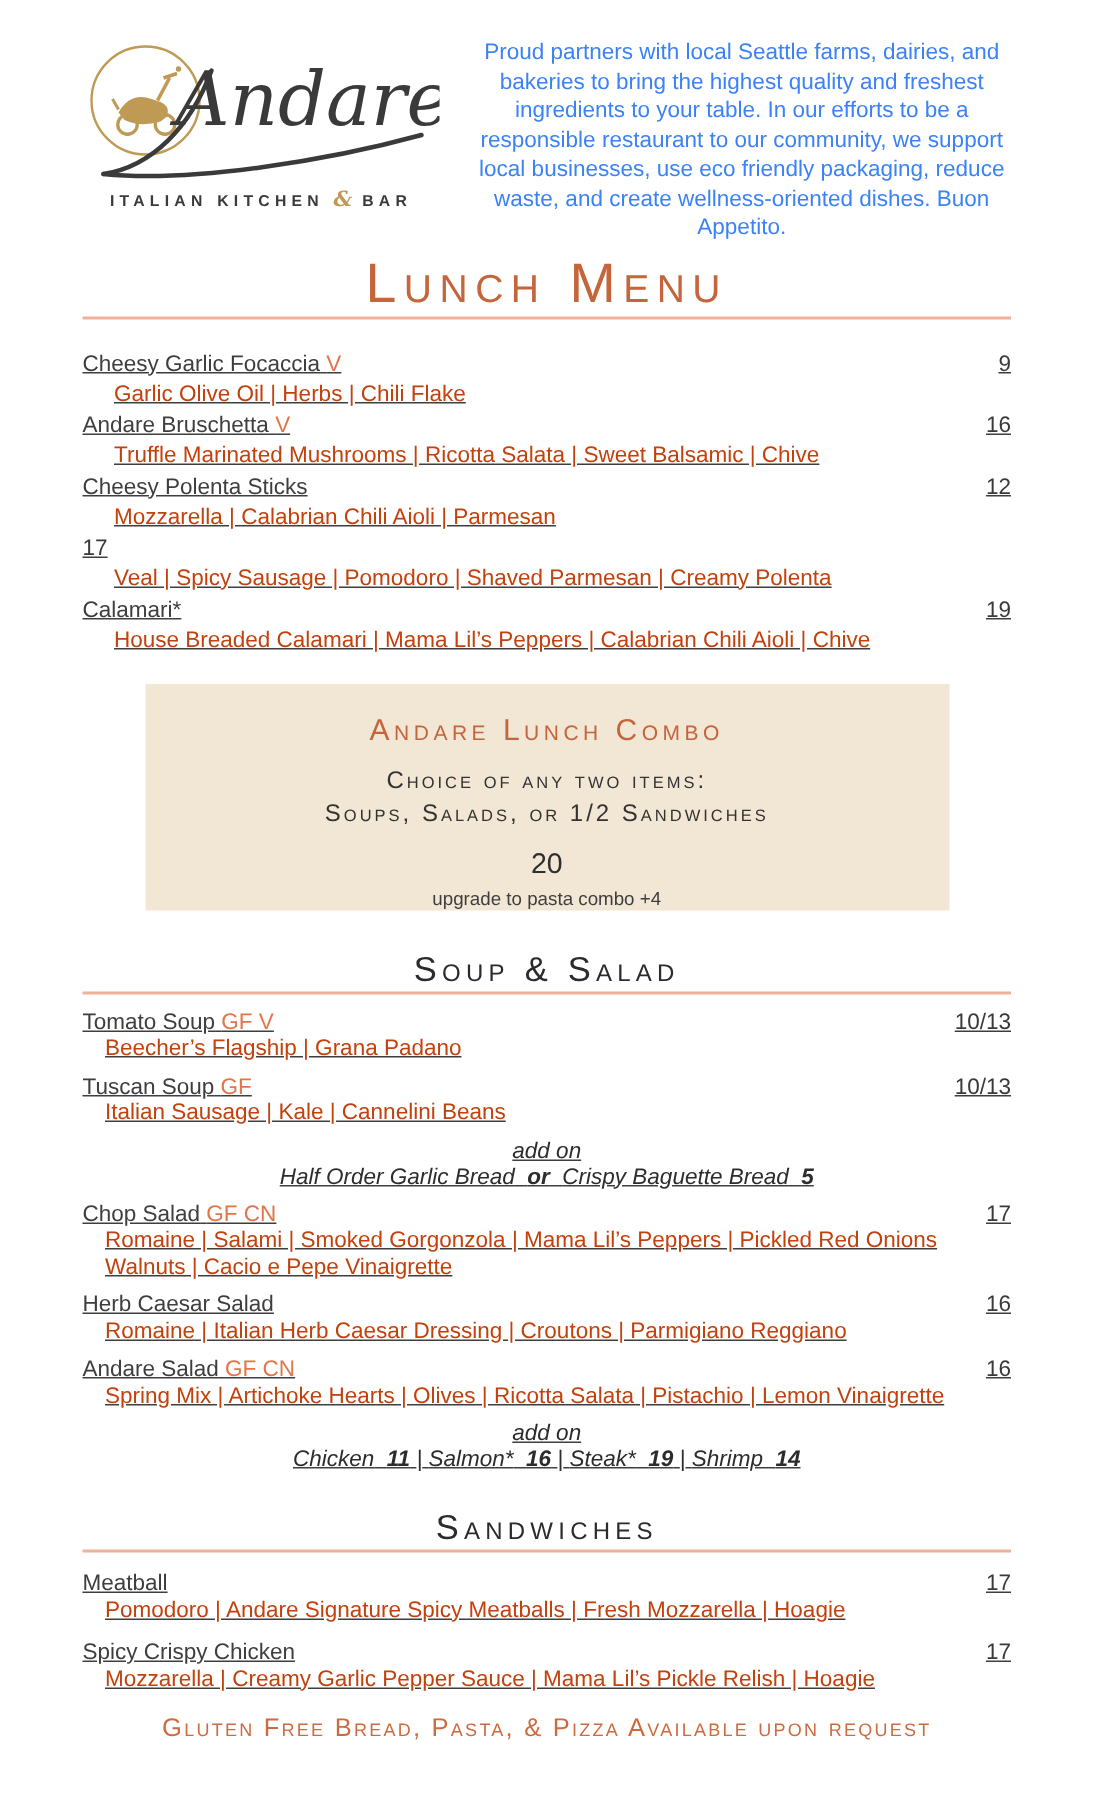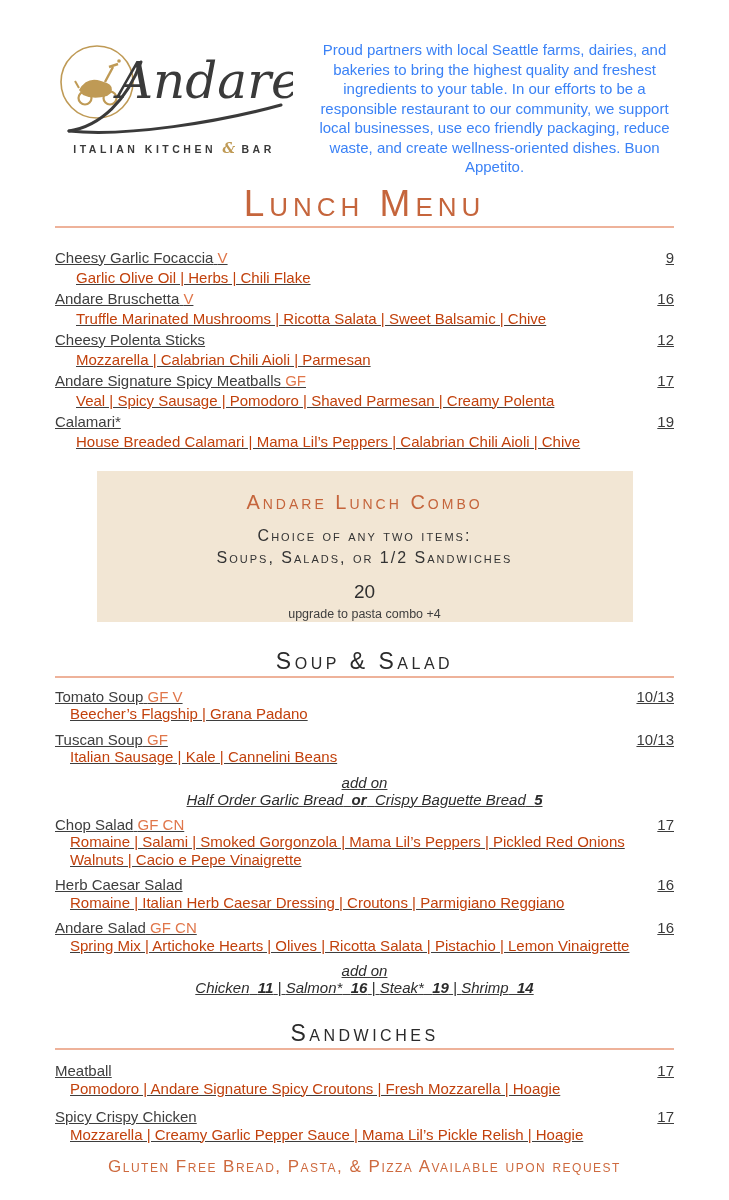--- a/index.html
+++ b/index.html
@@ -3,21 +3,21 @@
 <meta charset="utf-8">
 <style>
   * { margin: 0; padding: 0; box-sizing: border-box; }
   html, body { background: #ffffff; }
   body {
     width: 729px; height: 1200px;
     font-family: "Liberation Sans", sans-serif;
     color: #3e3e3e;
     overflow: hidden;
   }
-  .page { width: 729px; height: 1200px; padding: 34px 55px 0 55px; }
+  .page { width: 729px; height: 1200px; padding: 19px 55px 0 55px; }
 
   
   .header { display: flex; align-items: flex-start; }
   .logo-block { width: 238px; flex: 0 0 238px; text-align: center; }
   .logo-svg { display: block; }
   .tagline {
     font-size: 10.5px; letter-spacing: 3.5px; color: #3a3a3a;
     font-weight: bold; margin-top: 2px; white-space: nowrap;
   }
   .tagline .amp {
@@ -144,21 +144,20 @@
     </div>
     <div class="item">
       <div class="row">
           <div class="nm"><span>Cheesy Polenta Sticks</span></div>
           <div class="pr">12</div>
         </div>
       <div class="desc">Mozzarella | Calabrian Chili Aioli | Parmesan</div>
     </div>
     <div class="item">
       <div class="row">
-          <div class="nm"><span>Andare Signature Spicy Meatballs</span> <span class="mk">GF</span></div>
           <div class="pr">17</div>
         </div>
       <div class="desc">Veal | Spicy Sausage | Pomodoro | Shaved Parmesan | Creamy Polenta</div>
     </div>
     <div class="item">
       <div class="row">
           <div class="nm"><span>Calamari*</span></div>
           <div class="pr">19</div>
         </div>
       <div class="desc">House Breaded Calamari | Mama Lil’s Peppers | Calabrian Chili Aioli | Chive</div>
@@ -228,21 +227,21 @@
 
   <div class="section-head sec-gap-2">Sandwiches</div>
   <hr class="rule">
 
   <div class="list tight" style="margin-top:12px">
     <div class="item" style="margin-bottom:11px">
       <div class="row">
           <div class="nm"><span>Meatball</span></div>
           <div class="pr">17</div>
         </div>
-      <div class="desc">Pomodoro | Andare Signature Spicy Croutons | Fresh Mozzarella | Hoagie</div>
+      <div class="desc">Pomodoro | Andare Signature Spicy Meatballs | Fresh Mozzarella | Hoagie</div>
     </div>
     <div class="item" style="margin-bottom:0">
       <div class="row">
           <div class="nm"><span>Spicy Crispy Chicken</span></div>
           <div class="pr">17</div>
         </div>
       <div class="desc">Mozzarella | Creamy Garlic Pepper Sauce | Mama Lil’s Pickle Relish | Hoagie</div>
     </div>
   </div>
 

